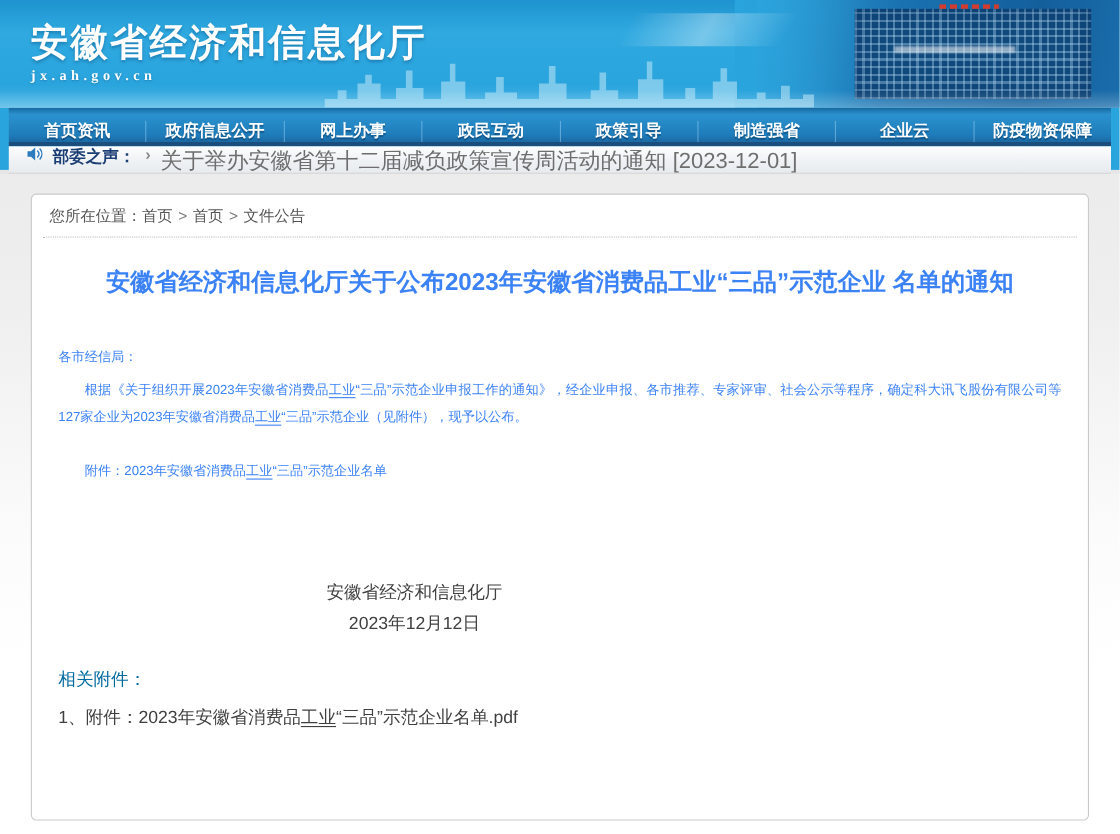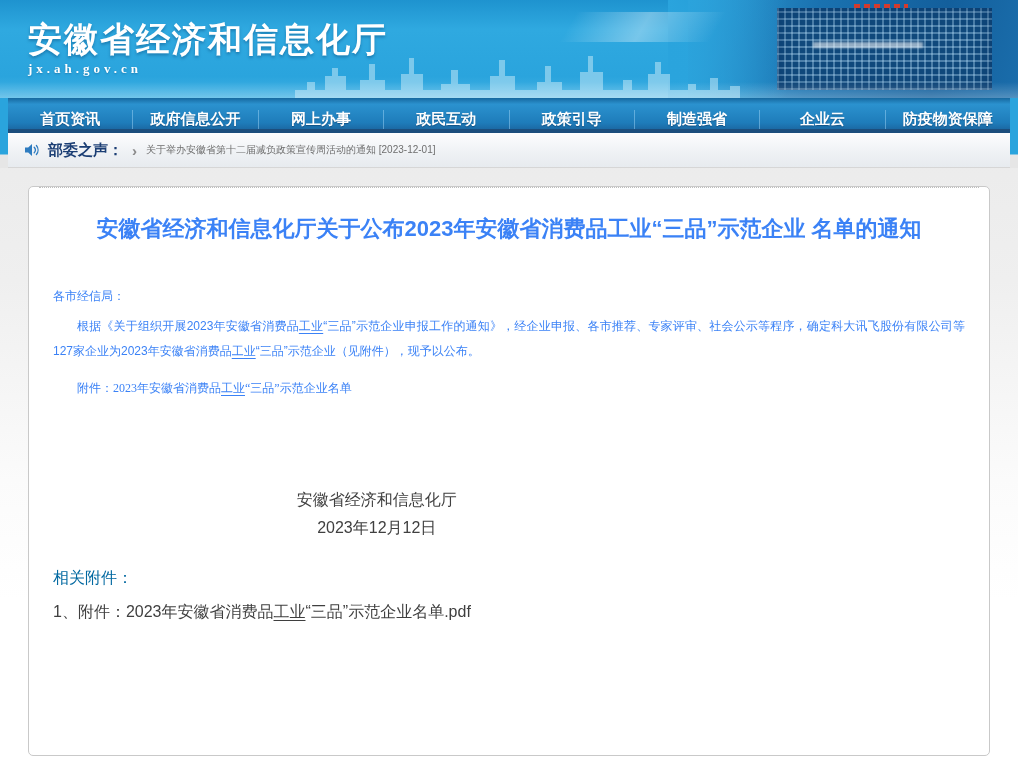--- a/index.html
+++ b/index.html
@@ -45,44 +45,44 @@
     padding: 0 8px; }
   .navbar { height: 35px; display: flex;
     background: linear-gradient(180deg, #16689f 0%, #2b92cf 20%, #1e7cba 80%, #1b6aa5 100%);
     border-bottom: 4px solid #1c4e7d; align-items: flex-end; }
   .nav-item { flex: 1; display: flex; align-items: center; justify-content: center;
     color: #fff; font-size: 15px; font-weight: bold; cursor: pointer;
     text-shadow: 0 1px 1px rgba(0,40,80,.45);
     border-right: 1px solid rgba(170,220,250,.45); }
   .nav-item:last-child { border-right: none; }
 
-  .ticker { height: 35px; display: flex; align-items: center; gap: 9px; padding: 0 16px;
+  .ticker { height: 25px; display: flex; align-items: flex-start; gap: 9px; padding: 0 16px;
     background: linear-gradient(180deg, #fdfdfe 0%, #eef1f4 60%, #e7ebef 100%);
     border-bottom: 1px solid #d6d6d6; }
   .speaker-icon { width: 15px; height: 14px; flex: 0 0 auto; }
   .ticker-label { color: #1b3e74; font-size: 15px; font-weight: bold; }
   .ticker-arrow { color: #8a8a8a; font-size: 15px; font-weight: bold; line-height: 1; }
-  .ticker-link { color: #6e6e6e; font-size: 10px; cursor: pointer; }
+  .ticker-link { color: #6e6e6e; font-size: 20px; cursor: pointer; }
 
   
   .content-card { width: 962px; margin: 18px auto 0; background: #fff;
     border: 1px solid #c9c9c9; border-radius: 5px; min-height: 570px; }
   .breadcrumb { padding: 11px 16px 9px; font-size: 14px; color: #555; }
   .breadcrumb .crumb { cursor: pointer; }
   .breadcrumb .crumb-sep { margin: 0 5px; color: #777; }
   .dotted-sep { margin: 0 10px; border-bottom: 1px dotted #bdbdbd; height: 1px; }
 
   .article { padding: 24px 24px 0; }
   .article-title { font-size: 22px; line-height: 34px; font-weight: bold; color: #3b82f6;
     text-align: center; margin: 0 auto 38px; max-width: 936px;
     font-family: "Liberation Sans", "DejaVu Sans", sans-serif; }
   .article p, .body-line { font-size: 12px; line-height: 25px; color: #3b82f6; margin-bottom: 5px;
     text-align: justify; }
   .indent { text-indent: 2em; }
-  .attach-line { margin-top: 12px; font-family: Liberation Serif, serif; }
+  .attach-line { margin-top: 24px; }
   .u { text-decoration: underline; text-underline-offset: 3px; }
 
   .signature { margin-top: 85px; width: 71%; text-align: center;
     font-size: 16px; color: #404040; line-height: 28px; }
   .related-label { margin-top: 26px; font-size: 16px; color: #0369a1; }
   .related-item { margin-top: 13px; font-size: 16px; color: #3f3f3f; cursor: pointer;
     padding-bottom: 26px; }
 </style>
 </head>
 <body>
@@ -124,20 +124,23 @@
         <path d="M1 4.5h3.2L8 1v12L4.2 9.5H1z" fill="#2e7cc0"></path>
         <path d="M10.2 4.2a4.2 4.2 0 0 1 0 5.6 M12.4 2.5a7 7 0 0 1 0 9" stroke="#2e7cc0" fill="none" stroke-width="1.3" stroke-linecap="round"></path>
       </svg>
       <span class="ticker-label">部委之声：</span>
       <span class="ticker-arrow">›</span>
       <span class="ticker-link">关于举办安徽省第十二届减负政策宣传周活动的通知 [2023-12-01]</span>
     </div>
   </div>
 
   <div class="content-card">
+    <div class="breadcrumb">
+      <span>您所在位置：</span><span class="crumb">首页</span><span class="crumb-sep">&gt;</span><span class="crumb">首页</span><span class="crumb-sep">&gt;</span><span class="crumb">文件公告</span>
+    </div>
     <div class="dotted-sep"></div>
 
     <div class="article">
       <h2 class="article-title">安徽省经济和信息化厅关于公布2023年安徽省消费品工业“三品”示范企业 名单的通知</h2>
 
       <p>各市经信局：</p>
 
       <p class="indent body-line"><span>根据《关于组织开展2023年安徽省消费品</span><span class="u">工业</span><span>“三品”示范企业申报工作的通知》，经企业申报、各市推荐、专家评审、社会公示等程序，确定科大讯飞股份有限公司等127家企业为2023年安徽省消费品</span><span class="u">工业</span><span>“三品”示范企业（见附件），现予以公布。</span></p>
 
 

